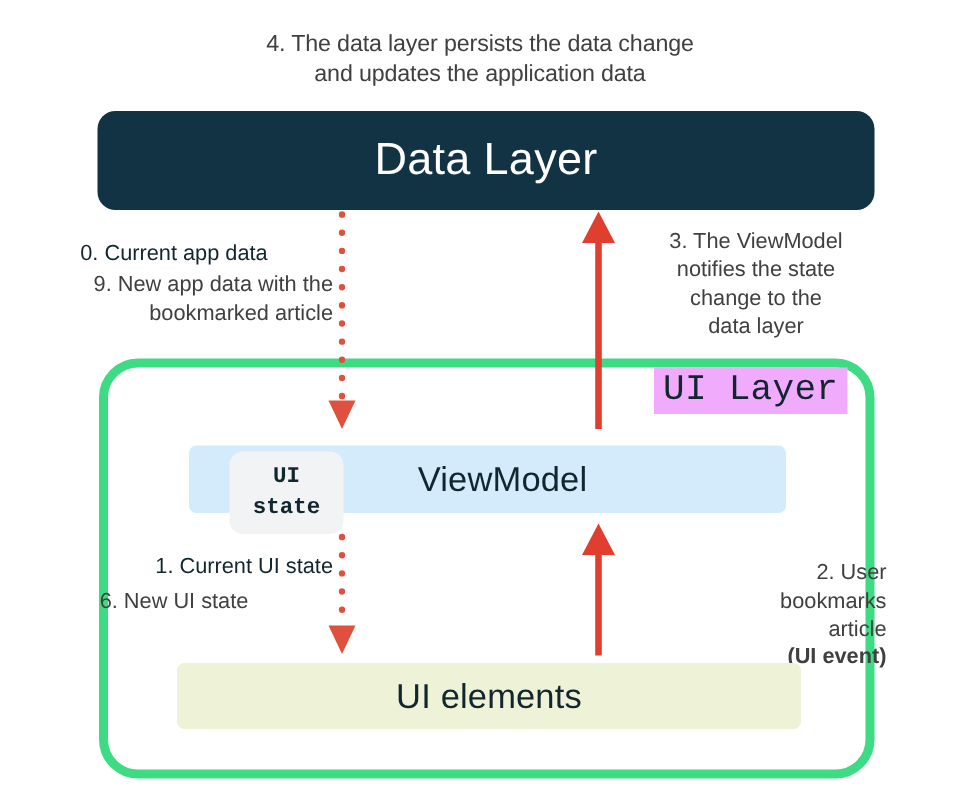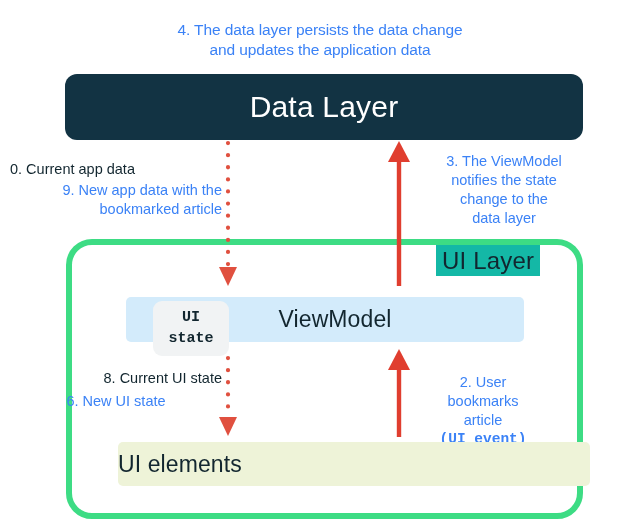--- a/index.html
+++ b/index.html
@@ -18,21 +18,21 @@
     overflow: hidden;
   }
 
   
   .txt {
     position: absolute;
     font-family: "Liberation Sans", sans-serif;
     line-height: 1.30;
     white-space: pre-line;
   }
-  .red   { color: #3b82f6; }
+  .red   { color: #404040; }
   .dark  { color: #12262f; }
 
   
   #caption-top {
     left: 120px;
     top: 20px;
     width: 400px;
     text-align: center;
     font-size: 15.5px;
     letter-spacing: -0.1px;
@@ -56,21 +56,21 @@
     font-size: 30px;
     font-weight: 400;
     letter-spacing: 0.2px;
   }
 
   
   #left-label-0 {
     left: 10px;
     top: 160px;
     width: 212px;
-    text-align: left;
+    text-align: center;
     font-size: 14.5px;
   }
   #left-label-5 {
     left: 10px;
     top: 181px;
     width: 212px;
     text-align: right;
     font-size: 14.5px;
   }
 
@@ -94,47 +94,48 @@
   #left-label-6 {
     left: 10px;
     top: 392px;
     width: 212px;
     text-align: center;
     font-size: 14.5px;
   }
 
   
   #right-label-2 {
-    left: 408px;
+    left: 441px;
     top: 354px;
     width: 150px;
-    text-align: center;
-    font-size: 14.5px;
-  }
-  #right-label-2 .bold { font-weight: bold; font-family: Liberation Mono, monospace; }
+    text-align: right;
+    font-size: 14.5px;
+  }
+  #right-label-2 .bold { font-weight: bold; }
 
   
   #ui-layer-box {
     position: absolute;
     left: 66px;
     top: 239px;
     width: 505px;
     height: 268px;
     border: 6px solid #3ddc84;
     border-radius: 26px;
     background: transparent;
     box-sizing: content-box;
   }
   #ui-layer-label {
     left: 436px;
     top: 245px;
     font-size: 24px;
     letter-spacing: 0.2px;
-    background: #14b8a6;
+    background: #f0abfc;
     padding: 0 6px;
+    font-family: Liberation Mono, monospace;
   }
 
   
   #viewmodel-box {
     position: absolute;
     left: 126px;
     top: 297px;
     width: 398px;
     height: 45px;
     background: #d3ebfb;
@@ -171,26 +172,27 @@
     font-weight: bold;
     color: #12262f;
     line-height: 1.35;
   }
 
   
   #ui-elements-box {
     position: absolute;
     left: 118px;
     top: 442px;
-    width: 472px;
+    width: 416px;
     height: 44px;
     background: #eef3d8;
     border-radius: 5px;
     display: flex;
     align-items: center;
+    justify-content: center;
   }
   #ui-elements-label {
     color: #12262f;
     font-size: 23px;
     letter-spacing: 0.1px;
   }
 
   
   #arrow-layer {
     position: absolute;
@@ -228,21 +230,21 @@
 
   <div id="ui-state-chip">
     <span>UI</span>
     <span>state</span>
   </div>
 
   <div id="viewmodel-box">
     <span id="viewmodel-label">ViewModel</span>
   </div>
 
-  <div class="txt dark" id="left-label-1">8. Current UI state</div>
+  <div class="txt dark" id="left-label-1">1. Current UI state</div>
   <div class="txt red" id="left-label-6">6. New UI state</div>
 
   <div class="txt red" id="right-label-2">
     <span>2. User
 bookmarks
 article
 </span><span class="bold">(UI event)</span>
   </div>
 
   <div id="ui-elements-box">

